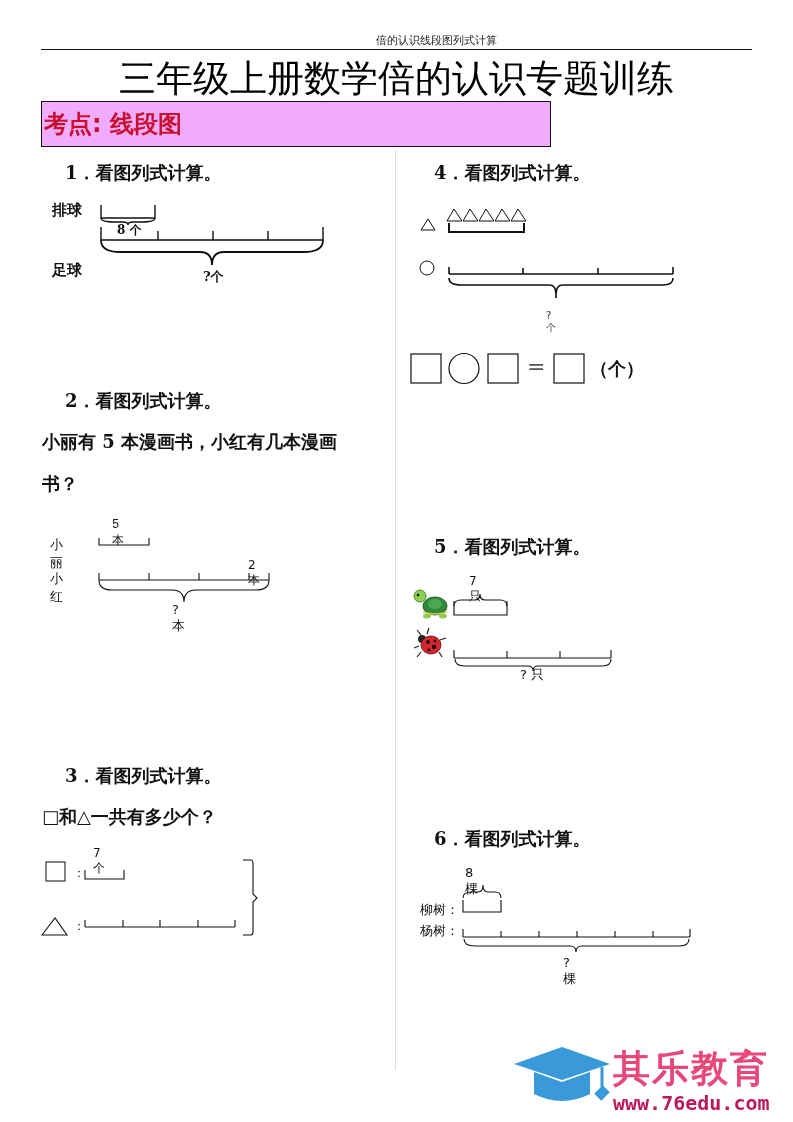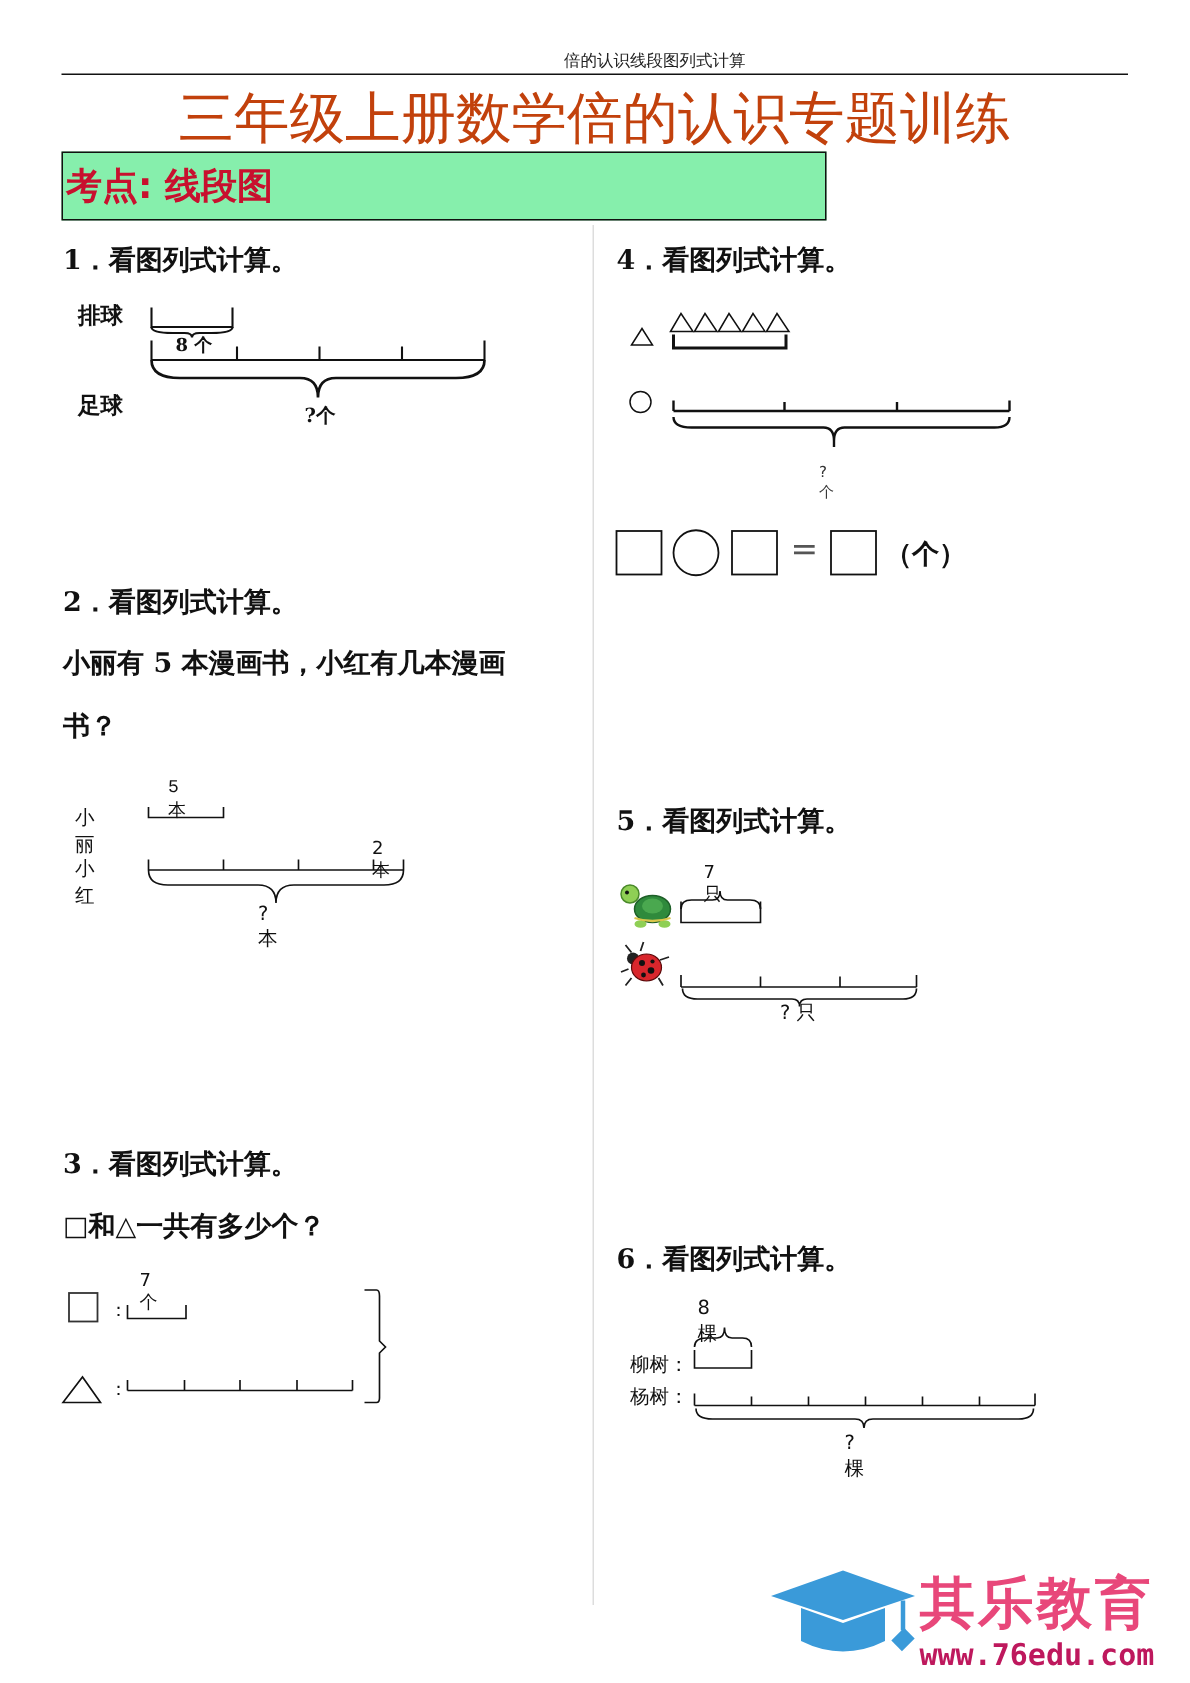--- a/index.html
+++ b/index.html
@@ -3,29 +3,29 @@
 <meta charset="utf-8">
 <style>
   html, body { margin:0; padding:0; background:#fff; }
   body { width:793px; height:1122px; position:relative; overflow:hidden;
          font-family:"DejaVu Serif","Liberation Serif",serif; color:#111; }
   .abs { position:absolute; }
   .header-text { left:0; width:793px; top:33px; text-align:center; font-size:11px;
                  font-family:"DejaVu Sans",sans-serif; color:#222;margin-left:40px; }
   .header-rule { left:41px; top:49px; width:711px; height:0; border-top:1px solid #111; }
   .main-title { left:0; width:793px; top:54px; text-align:center; font-size:37px;
-                font-family:"DejaVu Serif",serif; letter-spacing:0px; color:#c2410c; }
-  .banner { left:41px; top:101px; width:510px; height:46px; background:#86efac;
+                font-family:"DejaVu Serif",serif; letter-spacing:0px; color:#000000; }
+  .banner { left:41px; top:101px; width:510px; height:46px; background:#f0abfc;
             border:1px solid #111; box-sizing:border-box; display:flex; align-items:center;
             padding-left:2px; font-family:"DejaVu Sans",sans-serif; font-weight:bold;
             font-size:24px; white-space:nowrap; overflow:hidden; }
   .banner .red { color:#c8102e; }
   .banner .blk { color:#000; }
   .divider { left:395px; top:150px; width:0; height:920px; border-left:1px solid #ddd; }
-  .qtitle { font-size:18px; font-weight:bold; font-family:"DejaVu Serif",serif; white-space:nowrap; }
+  .qtitle { font-size:18px; font-weight:bold; font-family:"DejaVu Serif",serif; white-space:nowrap;margin-left:23px; }
   .qtext { font-size:18px; font-weight:bold; font-family:"DejaVu Serif",serif; white-space:nowrap;text-align:right; }
   .logo-text { left:613px; top:1044px; font-size:37px; font-weight:bold; color:#e8477a;
                font-family:"DejaVu Sans",sans-serif; letter-spacing:2px; white-space:nowrap; }
   .logo-url { left:613px; top:1091px; font-size:20px; font-weight:bold; color:#be185d;
               font-family:"DejaVu Sans Mono",monospace; white-space:nowrap; }
 </style>
 </head>
 <body>
 
 <div class="abs header-text">倍的认识线段图列式计算</div>

